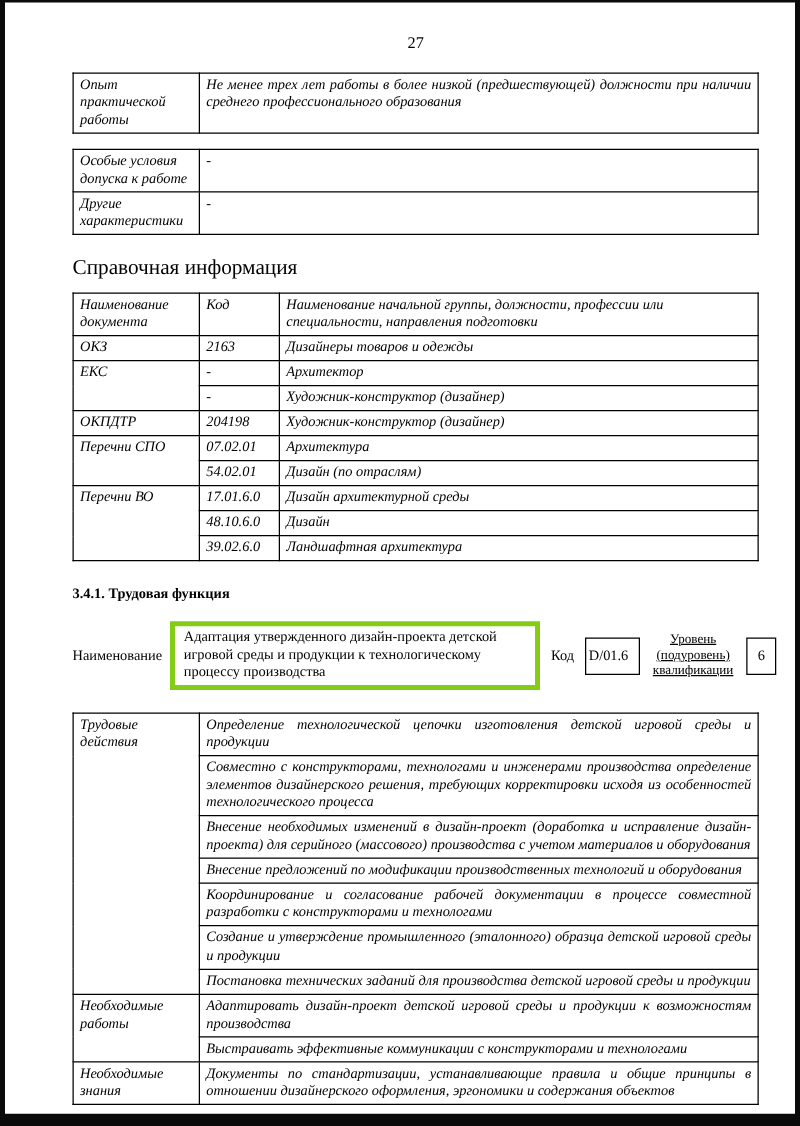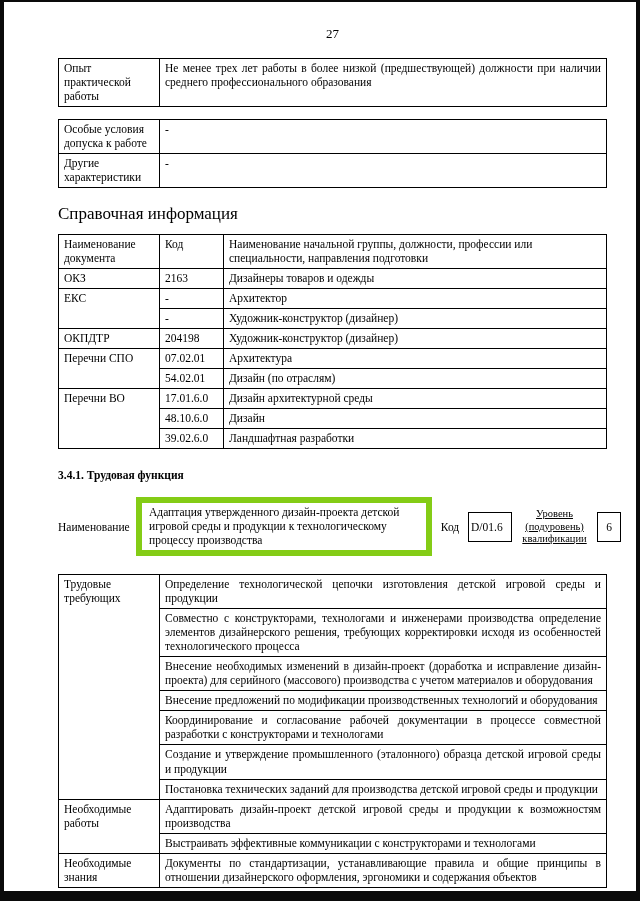--- a/index.html
+++ b/index.html
@@ -22,20 +22,21 @@
   .pageno {
     text-align: center;
     font-size: 13px;
     margin-bottom: 16px;
   }
   table.tbl {
     width: 100%;
     border-collapse: collapse;
     font-size: 11.5px;
     line-height: 1.22;
+    font-style: italic;
   }
   table.tbl td {
     border: 1px solid #000;
     padding: 2px 5px 3px 5px;
     vertical-align: top;
   }
   .c-lbl { width: 101px; }
   .c-code { width: 64px; }
   td.hdr { vertical-align: middle; }
   td.just { text-align: justify; }
@@ -52,21 +53,21 @@
   .func-header {
     display: flex;
     align-items: center;
     margin: 16px 0 18px 0;
     font-size: 11.5px;
     line-height: 1.22;
   }
   .fh-label { width: 78px; flex: none; }
   .fh-name {
     width: 296px; flex: none;
-    border: 6px solid #84cc16;
+    border: 4px solid #84cc16;
     padding: 2px 7px 3px 7px;
   }
   .fh-code-label { width: 36px; flex: none; text-align: center; }
   .fh-code {
     width: 44px; flex: none;
     border: 1px solid #000;
     text-align: left;
     padding: 7px 2px;
   }
   .fh-level-label {
@@ -170,21 +171,21 @@
         <td rowspan="3">Перечни ВО</td>
         <td>17.01.6.0</td>
         <td>Дизайн архитектурной среды</td>
       </tr>
       <tr>
         <td>48.10.6.0</td>
         <td>Дизайн</td>
       </tr>
       <tr>
         <td>39.02.6.0</td>
-        <td>Ландшафтная разработки</td>
+        <td>Ландшафтная архитектура</td>
       </tr>
     </tbody>
       </table>
 
     <div class="section-heading">3.4.1. Трудовая функция</div>
 
     <div class="func-header">
       <div class="fh-label">Наименование</div>
       <div class="fh-name just">Адаптация утвержденного дизайн-проекта детской игровой среды и продукции к технологическому процессу производства</div>
       <div class="fh-code-label">Код</div>
@@ -193,21 +194,21 @@
       <div class="fh-level">6</div>
     </div>
 
     <table class="tbl">
       <colgroup>
           <col class="c-lbl">
           <col>
         </colgroup>
       <tbody>
           <tr>
-        <td rowspan="7">Трудовые требующих</td>
+        <td rowspan="7">Трудовые действия</td>
         <td class="just">Определение технологической цепочки изготовления детской игровой среды и продукции</td>
       </tr>
       <tr>
         <td class="just">Совместно с конструкторами, технологами и инженерами производства определение элементов дизайнерского решения, требующих корректировки исходя из особенностей технологического процесса</td>
       </tr>
       <tr>
         <td class="just">Внесение необходимых изменений в дизайн-проект (доработка и исправление дизайн-проекта) для серийного (массового) производства с учетом материалов и оборудования</td>
       </tr>
       <tr>
         <td class="just">Внесение предложений по модификации производственных технологий и оборудования</td>

